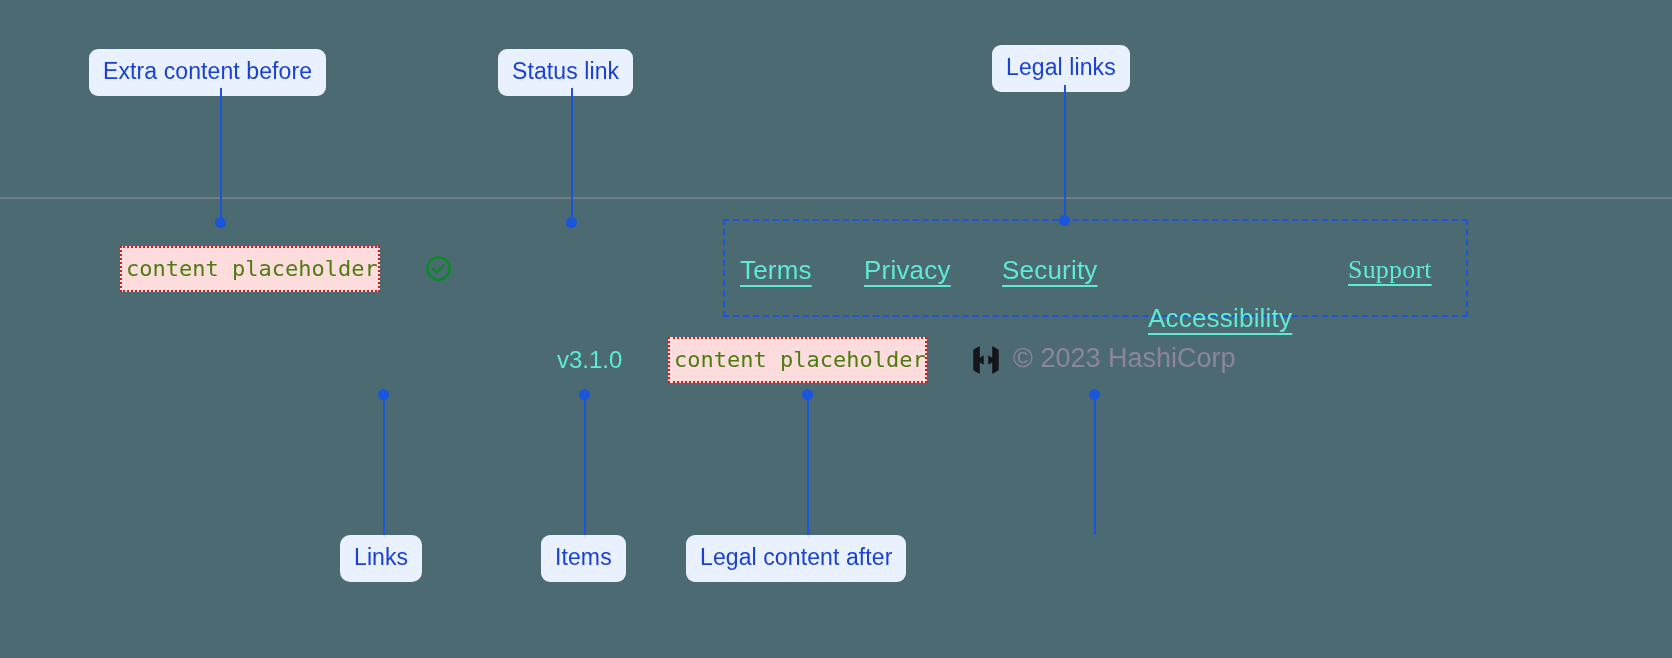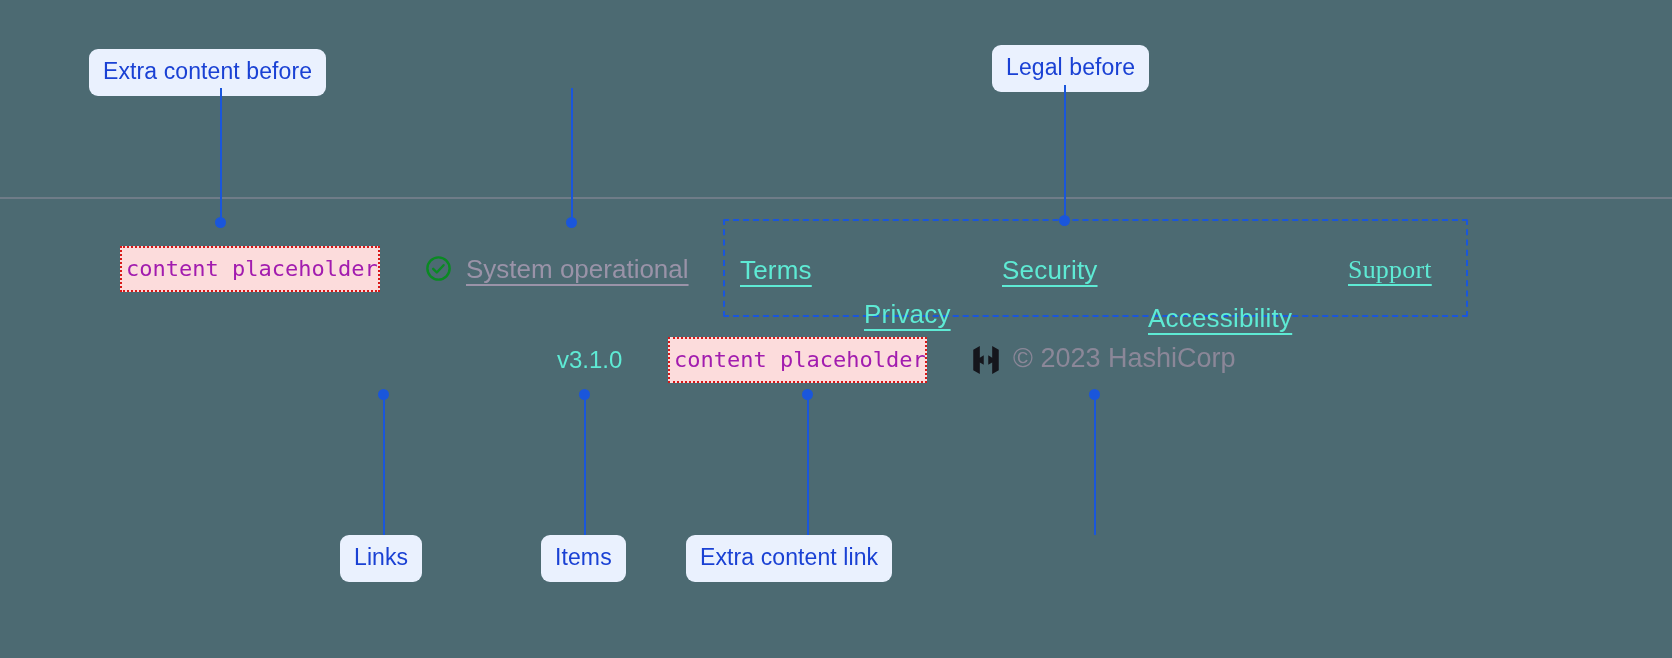--- a/index.html
+++ b/index.html
@@ -42,21 +42,21 @@
     border:2px dashed #1a56db;
     border-radius:2px;
     box-sizing:border-box;
   }
 
   
   .placeholder{
     position:absolute;
     border:2px dotted #d81818;
     background:#fcdcdc;
-    color:#a21caf;
+    color:#4d7c0f;
     font-family:"DejaVu Sans Mono","Liberation Mono",monospace;
     font-size:22px;
     line-height:1;
     padding:10px 16px 12px 4px;
     box-sizing:border-box;
     white-space:nowrap;
     overflow:hidden;
   }
 
   
@@ -105,63 +105,63 @@
 <div id="stage">
 
   <div class="hr-sep" style="top:197px;"></div>
 
   <div class="region" style="left:723px;top:219px;width:745px;height:98px;"></div>
 
   <div class="chip" style="left:89px;top:49px;">Extra content before</div>
   <div class="conn" style="left:220px;top:88px;height:135px;"></div>
   <div class="dot" style="left:215px;top:217px;"></div>
 
+  <div class="chip" style="left:498px;top:49px;">Status link</div>
   <div class="conn" style="left:571px;top:88px;height:135px;"></div>
   <div class="dot" style="left:566px;top:217px;"></div>
 
-  <div class="chip" style="left:992px;top:45px;">Legal before</div>
+  <div class="chip" style="left:992px;top:45px;">Legal links</div>
   <div class="conn" style="left:1064px;top:85px;height:134px;"></div>
   <div class="dot" style="left:1059px;top:215px;"></div>
 
   <div class="placeholder" style="left:120px;top:246px;width:260px;height:46px;">content placeholder</div>
 
   <div class="status-row" style="left:424px;top:254px;">
     <svg class="status-icon" viewBox="0 0 24 24" fill="none">
       <circle cx="12" cy="12" r="9.2" stroke="#0a8a23" stroke-width="2"></circle>
       <path d="M7.6 12.3l3 3 5.6-6" stroke="#0a8a23" stroke-width="2" stroke-linecap="round" stroke-linejoin="round"></path>
     </svg>
-    <span class="status-label">System operational</span>
   </div>
 
   <a class="footer-link" style="left:740px;top:257px;">Terms</a>
-  <a class="footer-link" style="left:864px;top:257px;margin-top:44px;">Privacy</a>
+  <a class="footer-link" style="left:864px;top:257px;">Privacy</a>
   <a class="footer-link" style="left:1002px;top:257px;">Security</a>
   <a class="footer-link" style="left:1148px;top:257px;margin-top:48px;">Accessibility</a>
   <a class="footer-link" style="left:1348px;top:257px;font-family:Liberation Serif, serif;">Support</a>
 
 
   <div class="footer-text" style="left:557px;top:348px;">v3.1.0</div>
 
   <div class="placeholder" style="left:668px;top:337px;width:259px;height:46px;">content placeholder</div>
 
   <svg class="logo-mark" style="left:971px;top:344px;" viewBox="0 0 32 34">
     <path d="M9.4 2.0 L2.4 6.1 L2.4 27.9 L9.4 32.0 L9.4 19.6 L13.6 22.1 L13.6 12.0 L9.4 14.5 Z" fill="#15161c"></path>
     <path d="M22.6 2.0 L22.6 14.5 L18.4 12.0 L18.4 22.1 L22.6 19.6 L22.6 32.0 L29.6 27.9 L29.6 6.1 Z" fill="#15161c"></path>
   </svg>
 
   <div class="copy-text" style="left:1013px;top:345px;">© 2023 HashiCorp</div>
 
   <div class="dot" style="left:378px;top:389px;"></div>
   <div class="conn" style="left:383px;top:394px;height:141px;"></div>
-  <div class="chip" style="left:340px;top:535px;">Links</div>
+  <div class="chip" style="left:340px;top:535px;border-radius:10px;">Links</div>
 
   <div class="dot" style="left:579px;top:389px;"></div>
   <div class="conn" style="left:584px;top:394px;height:141px;"></div>
   <div class="chip" style="left:541px;top:535px;">Items</div>
 
   <div class="dot" style="left:802px;top:389px;"></div>
   <div class="conn" style="left:807px;top:394px;height:141px;"></div>
-  <div class="chip" style="left:686px;top:535px;">Extra content link</div>
+  <div class="chip" style="left:686px;top:535px;">Legal content after</div>
 
   <div class="dot" style="left:1089px;top:389px;"></div>
   <div class="conn" style="left:1094px;top:394px;height:141px;"></div>
 
 </div>
 
 </body></html>

